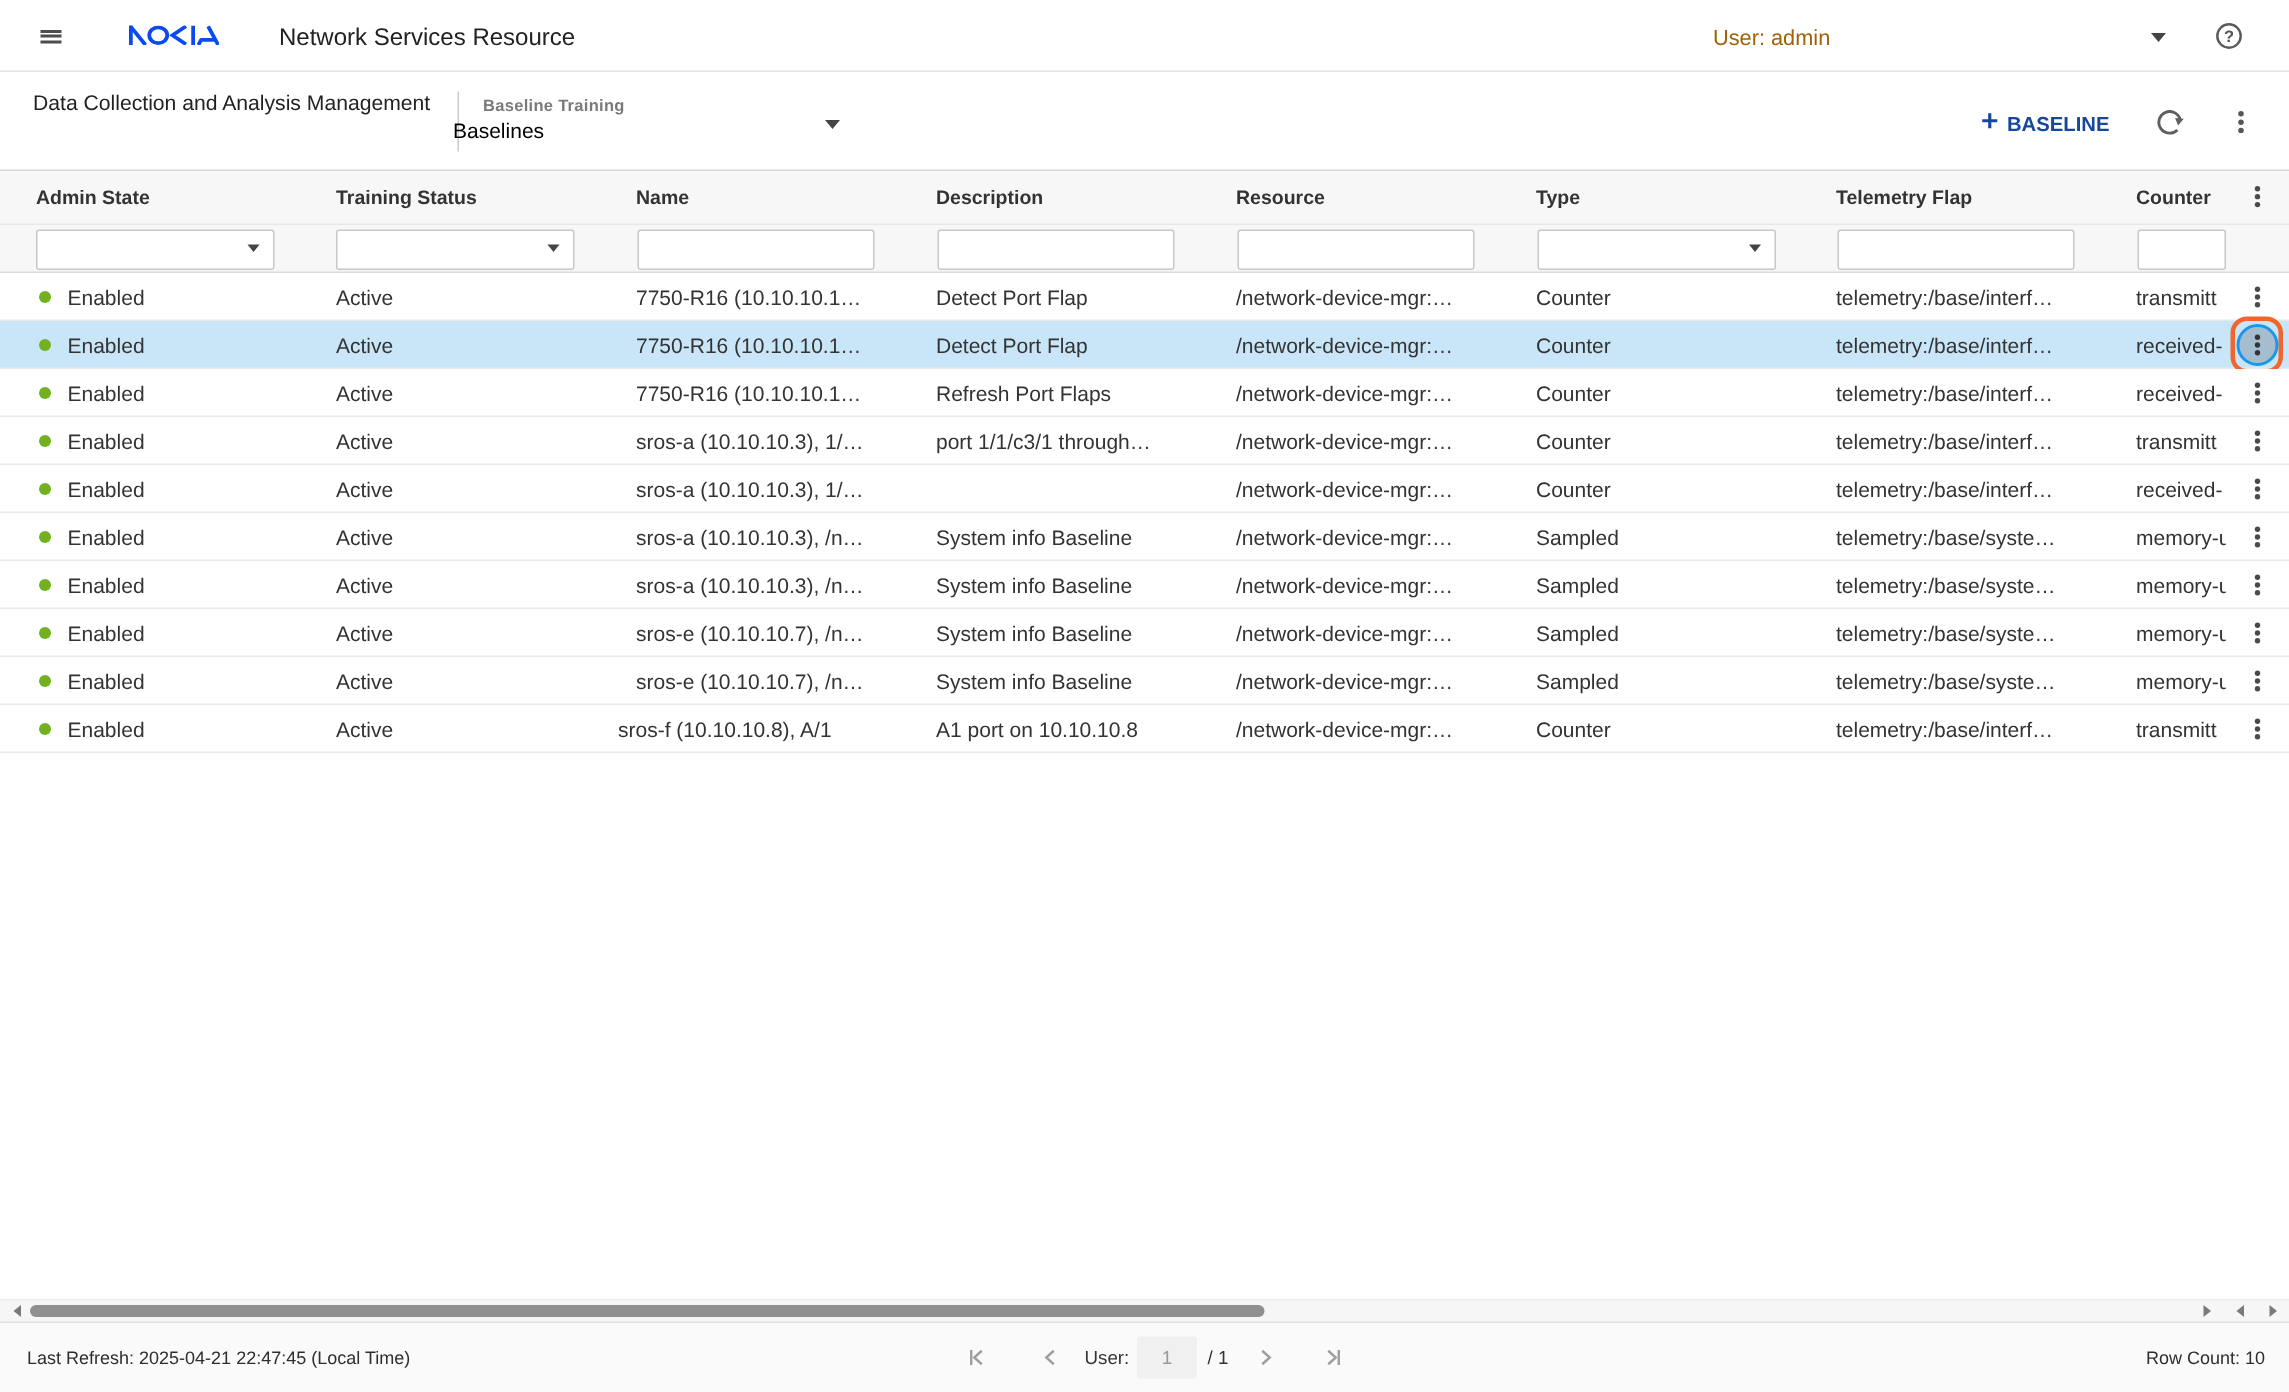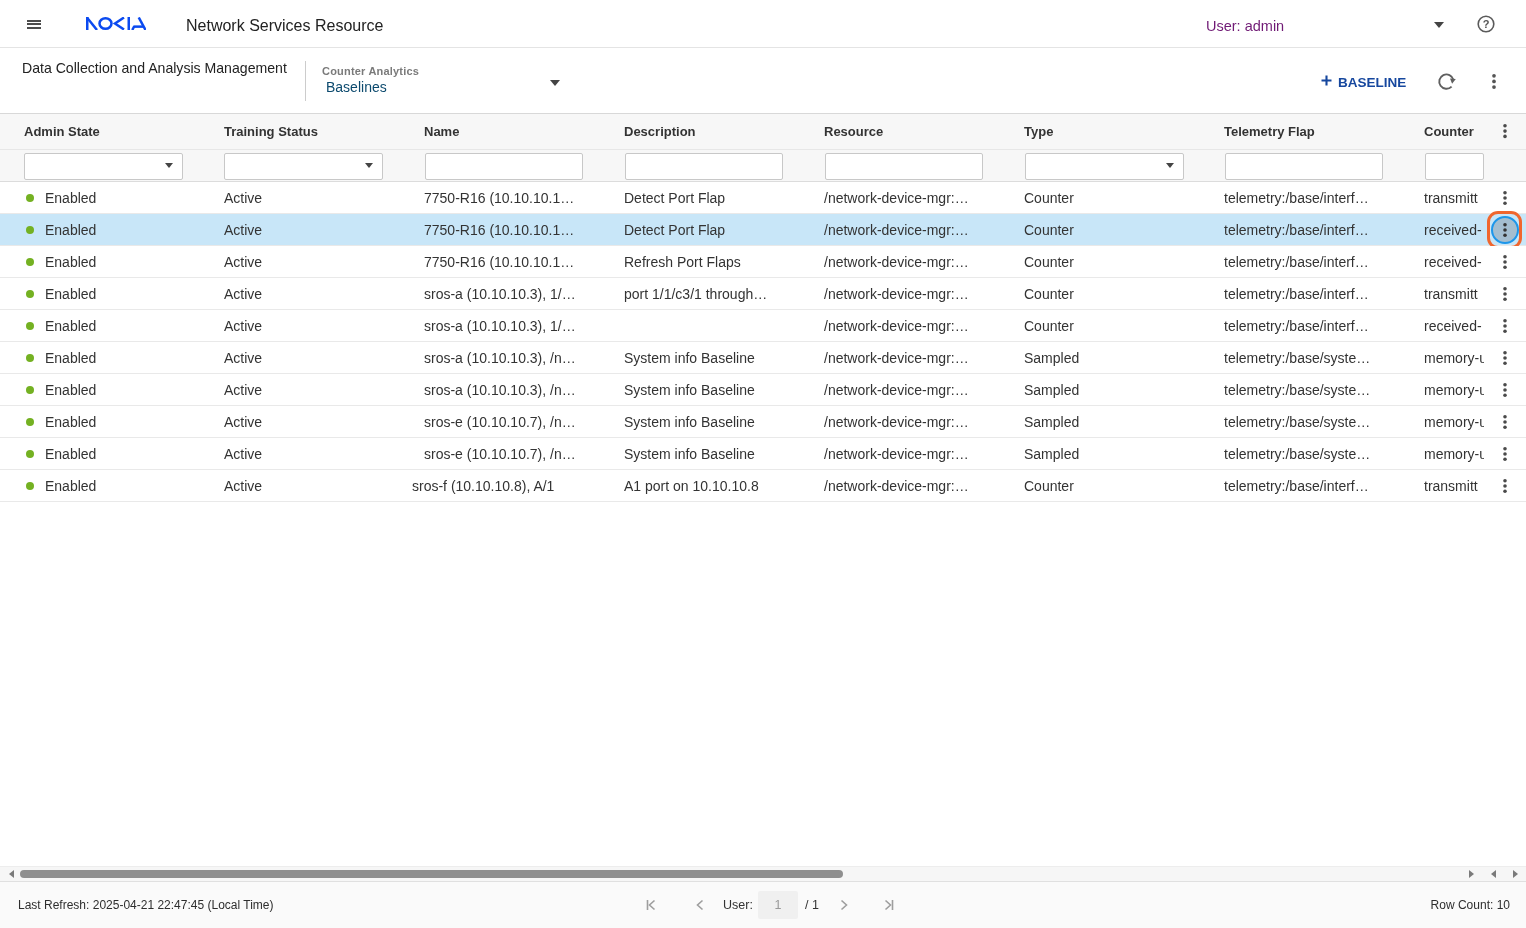--- a/index.html
+++ b/index.html
@@ -18,30 +18,30 @@
 <path d="M2,0 L44,52"></path>
 <ellipse cx="78" cy="26" rx="24" ry="21"></ellipse>
 <path d="M152,2 L116,26 L152,50"></path>
 <path d="M171,0 L171,52"></path>
 <path d="M211,2 L238,52"></path>
 <path d="M190,38.5 L231,38.5"></path>
 <path d="M193,37 L185,52"></path>
 </g>
   </svg>
 <div class="txt" style="left:186px;top:2px;line-height:48px;font-size:16px;color:#222">Network Services Resource</div>
-<div class="txt" style="left:1206px;top:2px;line-height:48px;font-size:14.5px;color:#701a75">User: admin</div>
+<div class="txt" style="left:1142px;top:2px;line-height:48px;font-size:14.5px;color:#a16207">User: admin</div>
 <div class="caret" style="left:1434px;top:21.5px;border-left-width:5.5px;border-right-width:5.5px;border-top-width:6.5px"></div>
 <svg class="abs" style="left:1477px;top:15px" width="18" height="18" viewBox="0 0 18 18">
 <circle cx="9" cy="9" r="7.8" fill="none" stroke="#5a5a5a" stroke-width="1.6"></circle>
 <text x="9" y="13.1" text-anchor="middle" font-family="Liberation Sans" font-size="11" font-weight="bold" fill="#555">?</text>
   </svg>
 <div class="txt" style="left:22px;top:36px;line-height:64px;font-size:14.1px;color:#222">Data Collection and Analysis Management</div>
 <div class="abs" style="left:305px;top:61px;width:1px;height:40px;background:#ccc"></div>
-<div class="txt" style="left:322px;top:65px;font-size:11px;font-weight:bold;color:#7a7a7a;letter-spacing:.2px">Counter Analytics</div>
-<div class="txt" style="left:326px;top:78.5px;font-size:14px;color:#0c4a6e">Baselines</div>
+<div class="txt" style="left:322px;top:65px;font-size:11px;font-weight:bold;color:#7a7a7a;letter-spacing:.2px">Baseline Training</div>
+<div class="txt" style="left:302px;top:78.5px;font-size:14px;color:#000000">Baselines</div>
 <div class="caret" style="left:550px;top:80px"></div>
 <svg class="abs" style="left:1321px;top:75px" width="11" height="11" viewBox="0 0 11 11">
 <path d="M5.5,0.5 V10.5 M0.5,5.5 H10.5" stroke="#16479e" stroke-width="2.1"></path>
   </svg>
 <div class="txt" style="left:1338px;top:75px;font-size:13.5px;font-weight:bold;color:#16479e">BASELINE</div>
 <svg class="abs" style="left:1437px;top:72px" width="19" height="19" viewBox="0 0 19 19">
 <path d="M14.6,14.6 A7.2,7.2 0 1 1 16.4,7.7" fill="none" stroke="#5f5f5f" stroke-width="1.9"></path>
 <path d="M13.0,6.6 L18.8,7.1 L15.1,11.7 Z" fill="#5f5f5f"></path>
   </svg>
 <svg style="position:absolute;left:1490px;top:72.55px" width="8" height="16.9" viewBox="0 0 8 16.9">

